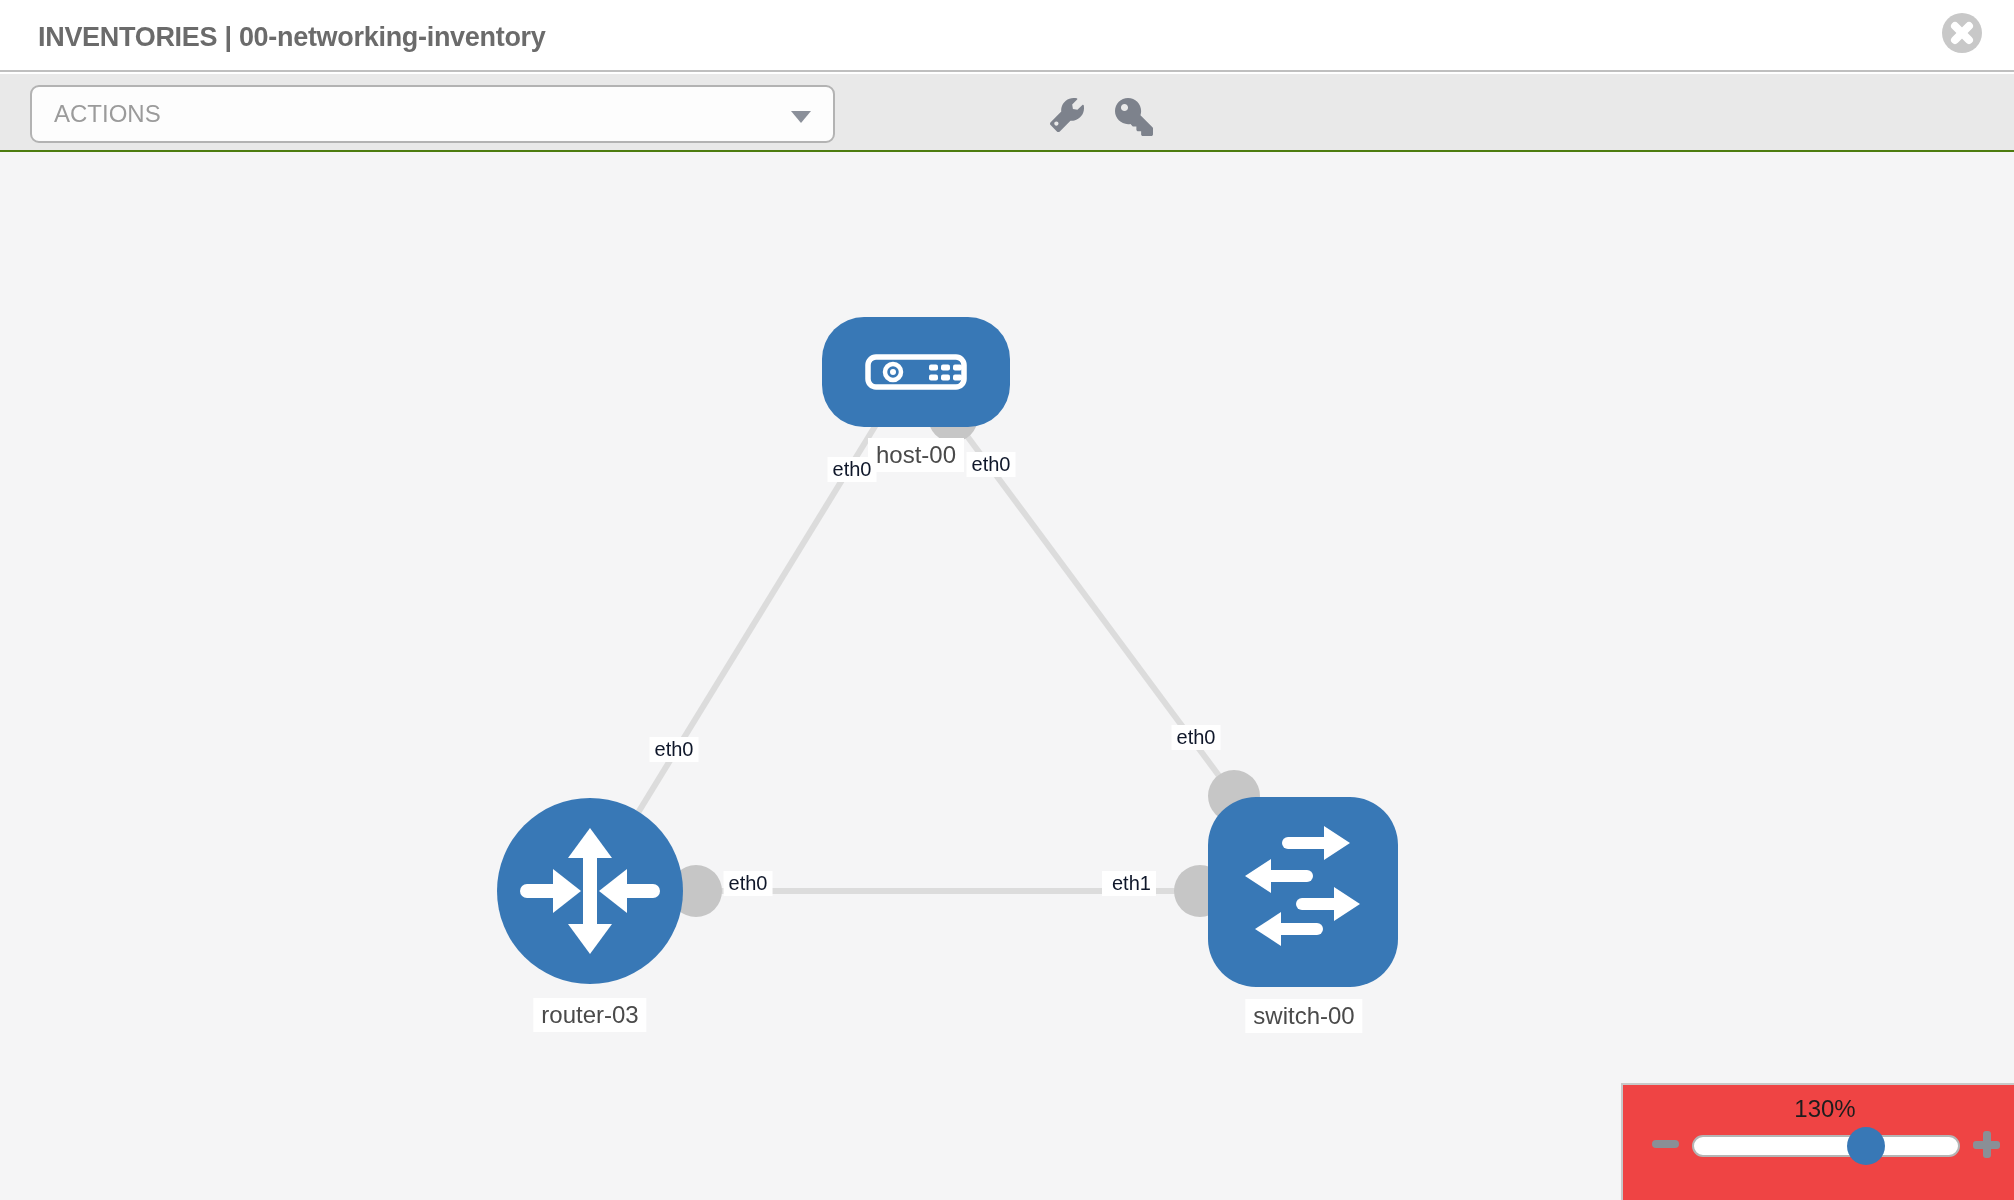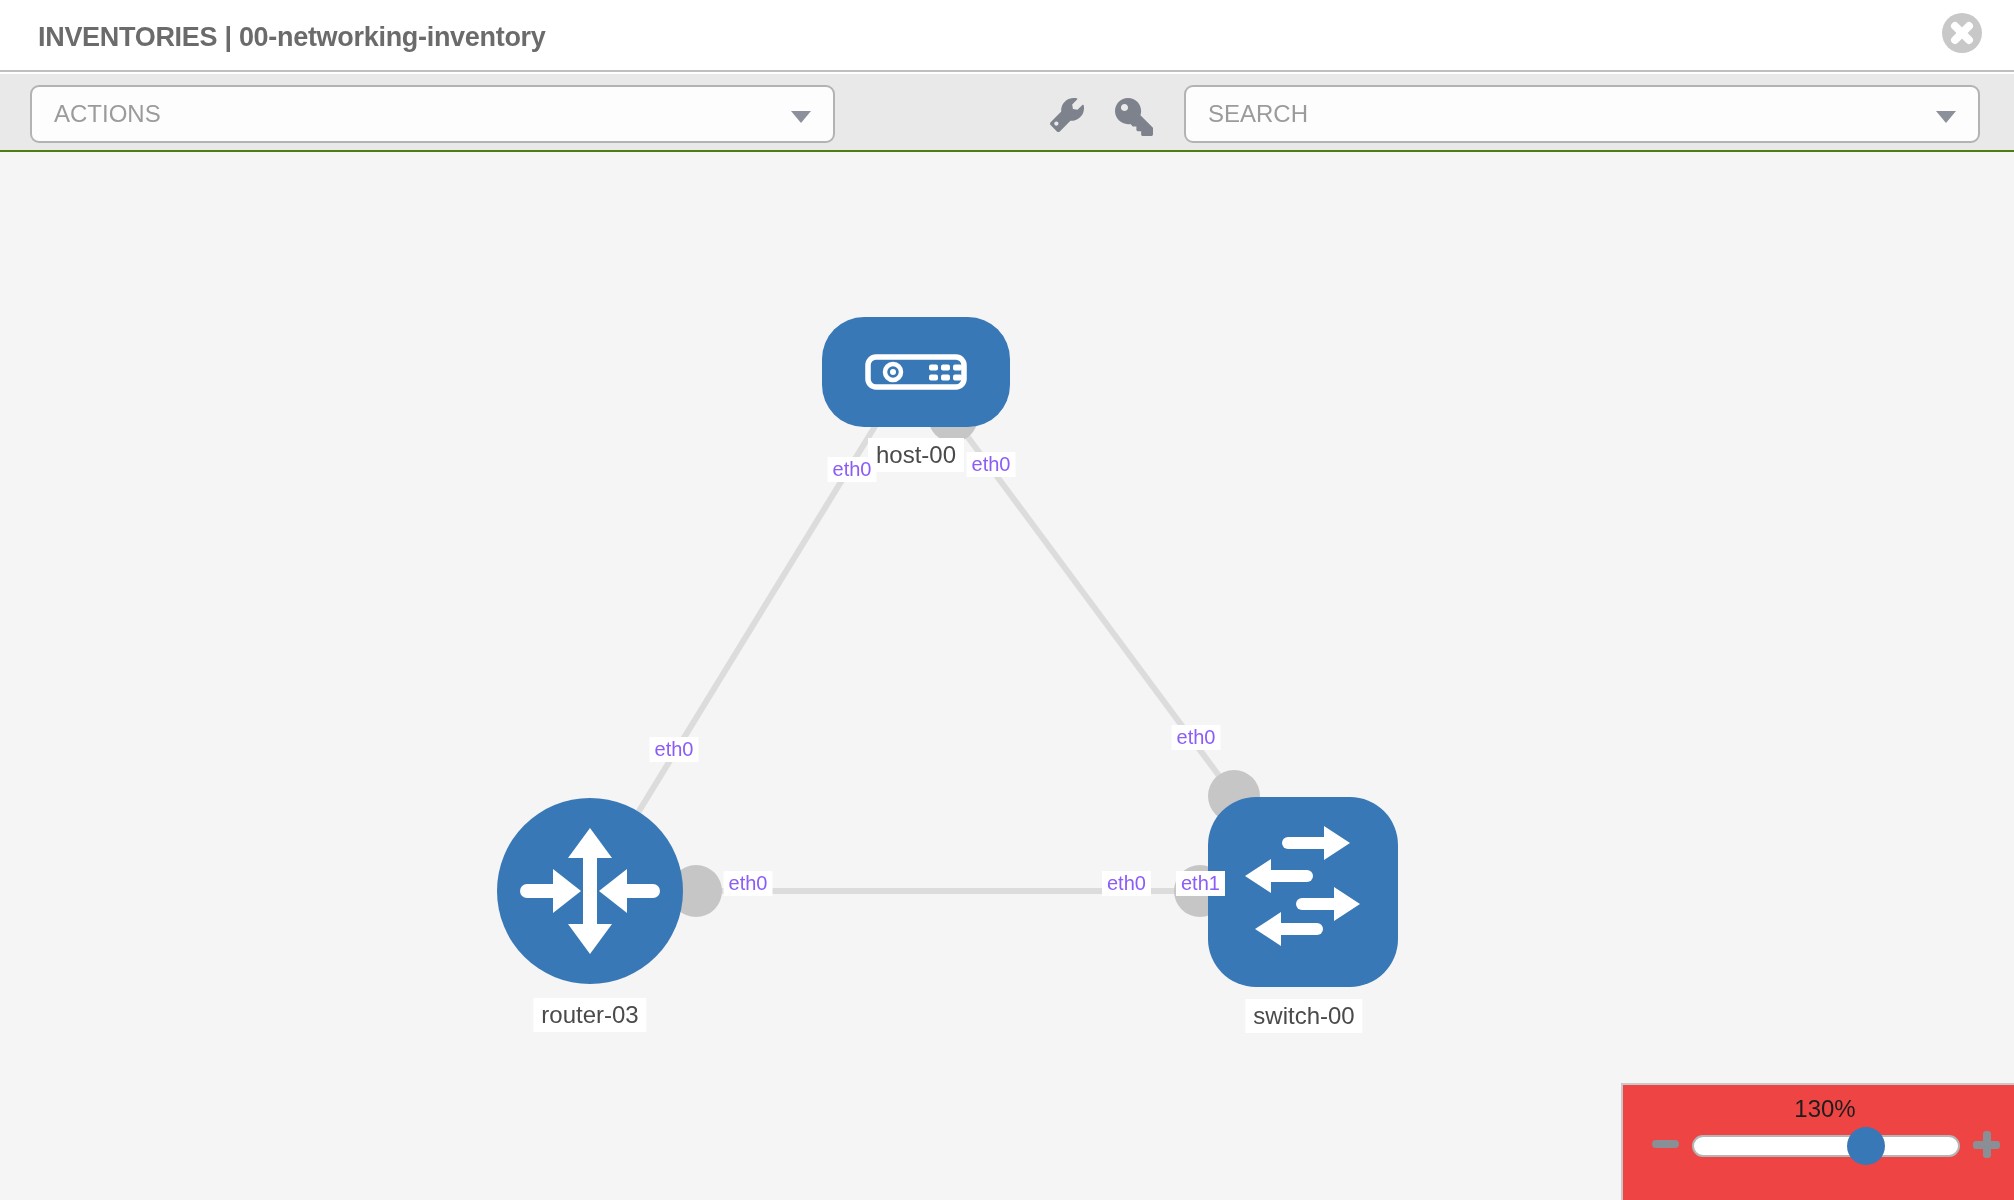--- a/index.html
+++ b/index.html
@@ -30,29 +30,29 @@
   .node { position:absolute; z-index:2; background:#3878b6; cursor:pointer; }
   #node-host { left:822px; top:165px; width:188px; height:110px; border-radius:42px; }
   #node-router { left:497px; top:646px; width:186px; height:186px; border-radius:50%; }
   #node-switch { left:1208px; top:645px; width:190px; height:190px; border-radius:48px; }
 
   .node-label { position:absolute; z-index:3; transform:translateX(-50%); background:#ffffff; color:#4a4a4a; font-size:24px; padding:3px 8px; white-space:nowrap; }
   #label-host { left:916px; top:286px; }
   #label-router { left:590px; top:846px; }
   #label-switch { left:1304px; top:847px;text-align:right; }
 
-  .if-label { position:absolute; z-index:3; transform:translateX(-50%); background:#ffffff; color:#8b5cf6; font-size:20px; padding:1px 5px; white-space:nowrap; }
+  .if-label { position:absolute; z-index:3; transform:translateX(-50%); background:#ffffff; color:#0f172a; font-size:20px; padding:1px 5px; white-space:nowrap; }
   .if-label.anchor-left { transform:none; }
   #if-hr-h { left:852px; top:305px; }
   #if-hs-h { left:991px; top:300px; }
   #if-hr-r { left:674px; top:585px; }
   #if-rs-r { left:748px; top:719px; }
   #if-hs-s { left:1196px; top:573px; }
   #if-rs-s0 { left:1102px; top:719px; z-index:3; }
-  #if-rs-s1 { left:1176px; top:719px; z-index:4; }
+  #if-rs-s1 { left:1107px; top:719px; z-index:4; }
 
   
   .zoom-panel { position:absolute; left:1621px; top:931px; width:393px; height:117px; background:#ef4444; border-left:2px solid #c8c8c8; border-top:2px solid #c8c8c8; z-index:5; }
   .zoom-level { position:absolute; left:202px; top:10px; transform:translateX(-50%); font-size:24px; color:#1d1d1d; }
   .minus-icon { position:absolute; left:29px; top:55px; width:27px; height:8px; border-radius:4px; background:#8a8f96; cursor:pointer; }
   .plus-icon { position:absolute; left:350px; top:46px; width:27px; height:27px; cursor:pointer; }
   .plus-icon::before { content:""; position:absolute; left:0; top:10px; width:27px; height:8px; border-radius:3px; background:#8a8f96; }
   .plus-icon::after { content:""; position:absolute; left:10px; top:0; width:8px; height:27px; border-radius:3px; background:#8a8f96; }
   .slider-track { position:absolute; left:69px; top:50px; width:268px; height:22px; background:#fff; border:2px solid #b5b5b5; border-radius:12px; cursor:pointer; }
   .slider-thumb { position:absolute; left:224px; top:42px; width:38px; height:38px; border-radius:50%; background:#3878b6; cursor:grab; }
@@ -85,24 +85,20 @@
     </div>
 
     <div class="tool-icon" id="key">
       <svg width="38" height="38" viewBox="0 0 512 512">
         <g transform="translate(512,0) scale(-1,1)">
           <path fill="#7d828c" d="M512 176c0 97.2-78.8 176-176 176-11.2 0-22.2-1.1-32.8-3.1l-24 27a24 24 0 0 1-18 8.1H224v40c0 13.3-10.7 24-24 24h-40v40c0 13.3-10.7 24-24 24H24c-13.3 0-24-10.7-24-24v-78.1c0-6.4 2.5-12.5 7-17L168.8 231.2A176.6 176.6 0 0 1 160 176C160 78.8 238.8 0 336 0c97.5 0 176 78.5 176 176zM336 128c0 26.5 21.5 48 48 48s48-21.5 48-48-21.5-48-48-48-48 21.5-48 48z"></path>
         </g>
       </svg>
     </div>
 
-    <div class="select-box" id="search-box">
-      <span class="ph">SEARCH</span>
-      <span class="caret"></span>
-    </div>
   </div>
 
   <div class="canvas">
 
     <svg class="edges-svg" width="2014" height="1048">
       <line x1="885" y1="258" x2="590" y2="739" stroke="#dcdcdc" stroke-width="6"></line>
       <line x1="953" y1="265" x2="1234" y2="644" stroke="#dcdcdc" stroke-width="6"></line>
       <line x1="590" y1="739" x2="1303" y2="739" stroke="#dcdcdc" stroke-width="6"></line>
       <circle cx="953" cy="265" r="25" fill="#c6c6c6"></circle>
       <circle cx="696" cy="739" r="26" fill="#c6c6c6"></circle>

